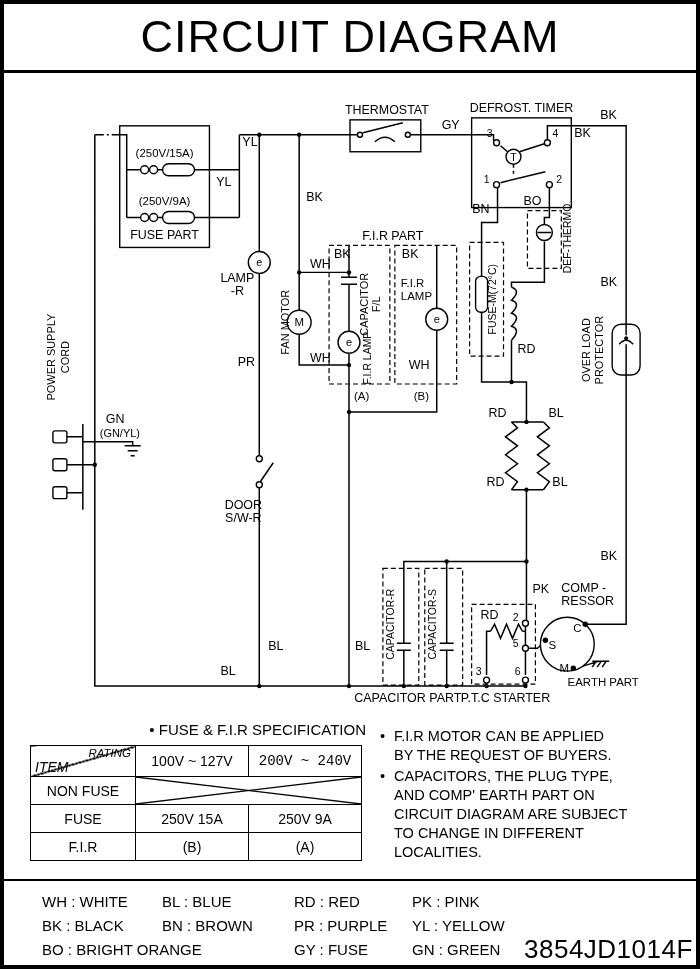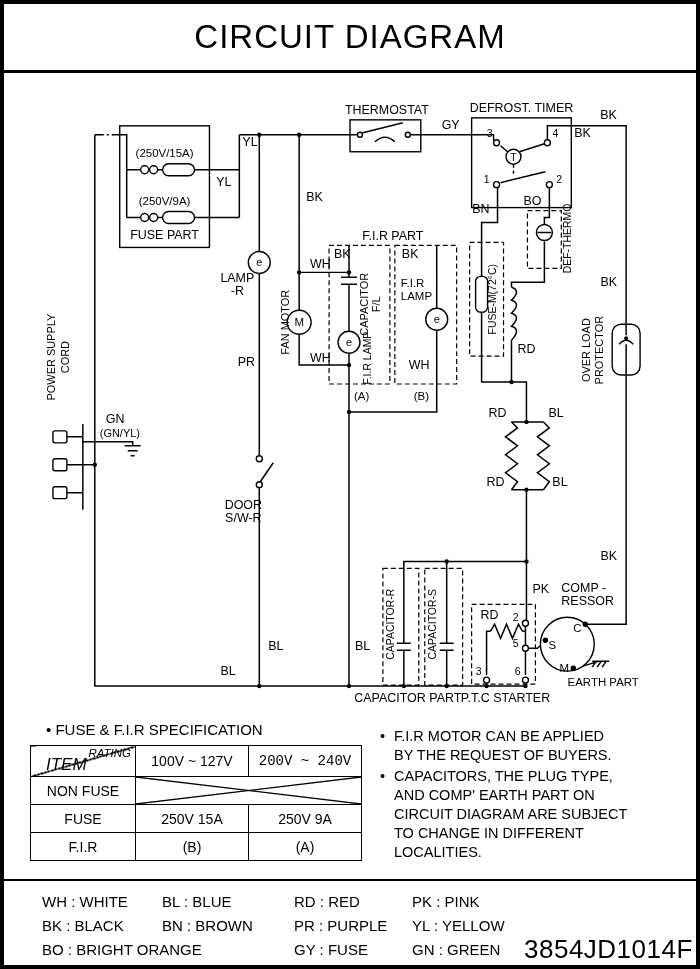--- a/index.html
+++ b/index.html
@@ -7,48 +7,48 @@
     width:700px; height:969px; box-sizing:border-box;
     margin:0 auto; background:#fff; border:4px solid #000;
     font-family:"Liberation Sans", sans-serif; color:#000;
     overflow:hidden;
   }
   .title-bar {
     height:66px; border-bottom:3px solid #000;
     display:flex; align-items:center; justify-content:center;
   }
   .title-bar h1 {
-    margin:12px; font-size:33px; font-weight:400; letter-spacing:1px;
+    margin:12px; font-size:45px; font-weight:400; letter-spacing:1px;
     font-family:"Liberation Sans", sans-serif;
   }
   svg.circuit { display:block; width:692px; height:638px; }
   svg.circuit text { font-family:"Liberation Sans", sans-serif; font-size:12.5px; fill:#000; }
   svg.circuit .t11 { font-size:11px; }
   svg.circuit .t115 { font-size:11.5px; }
   svg.circuit .t10 { font-size:10.5px; }
   svg.circuit .mid { text-anchor:middle; }
   svg.circuit .end { text-anchor:end; }
   .wire { fill:none; stroke:#000; stroke-width:1.5; }
   .boxS { fill:none; stroke:#000; stroke-width:1.4; }
   .boxD { fill:none; stroke:#000; stroke-width:1.2; stroke-dasharray:5 3; }
   .sym  { fill:#fff; stroke:#000; stroke-width:1.4; }
   .dot  { fill:#000; stroke:none; }
   .spec-section { display:flex; padding:8px 16px 0 26px; height:168px; box-sizing:border-box; gap:14px; }
   .spec-left { width:336px; flex:none; }
-  .spec-heading { font-size:15px; margin:2px 0 7px 16px; }
+  .spec-heading { font-size:15px; margin:2px 0 7px 16px;text-align:right; }
   table.spec-table { border-collapse:collapse; table-layout:fixed; }
   table.spec-table td { border:1.6px solid #000; text-align:center; font-size:14px; padding:0; height:27px; }
   table.spec-table tr.hdr td { height:30px; }
   td.diag-cell {
     position:relative; width:104px;
     background:linear-gradient(to bottom right, transparent calc(50% - 0.8px), #000 calc(50% - 0.8px) calc(50% + 0.8px), transparent calc(50% + 0.8px));
     font-style:italic;
   }
   td.diag-cell .corner-top { position:absolute; top:1px; right:4px; font-size:11.5px; }
-  td.diag-cell .corner-bottom { position:absolute; bottom:1px; left:15px; font-size:17px; }
+  td.diag-cell .corner-bottom { position:absolute; bottom:1px; left:4px; font-size:14px; }
   td.c2 { width:112px; } td.c3 { width:112px;font-family:Liberation Mono, monospace; }
   td.crossed { padding:0; } td.crossed svg { display:block; width:100%; height:27px; }
   .spec-notes { flex:1; font-size:14.5px; line-height:19px; padding-top:8px; }
   .note { display:flex; margin-bottom:2px; }
   .note .bullet { width:14px; flex:none; }
   .divider { border-top:2px solid #000; }
   .legend {
     display:grid; grid-template-columns:120px 132px 118px 112px 1fr;
     row-gap:7px; padding:12px 14px 0 38px; font-size:15px;
   }

